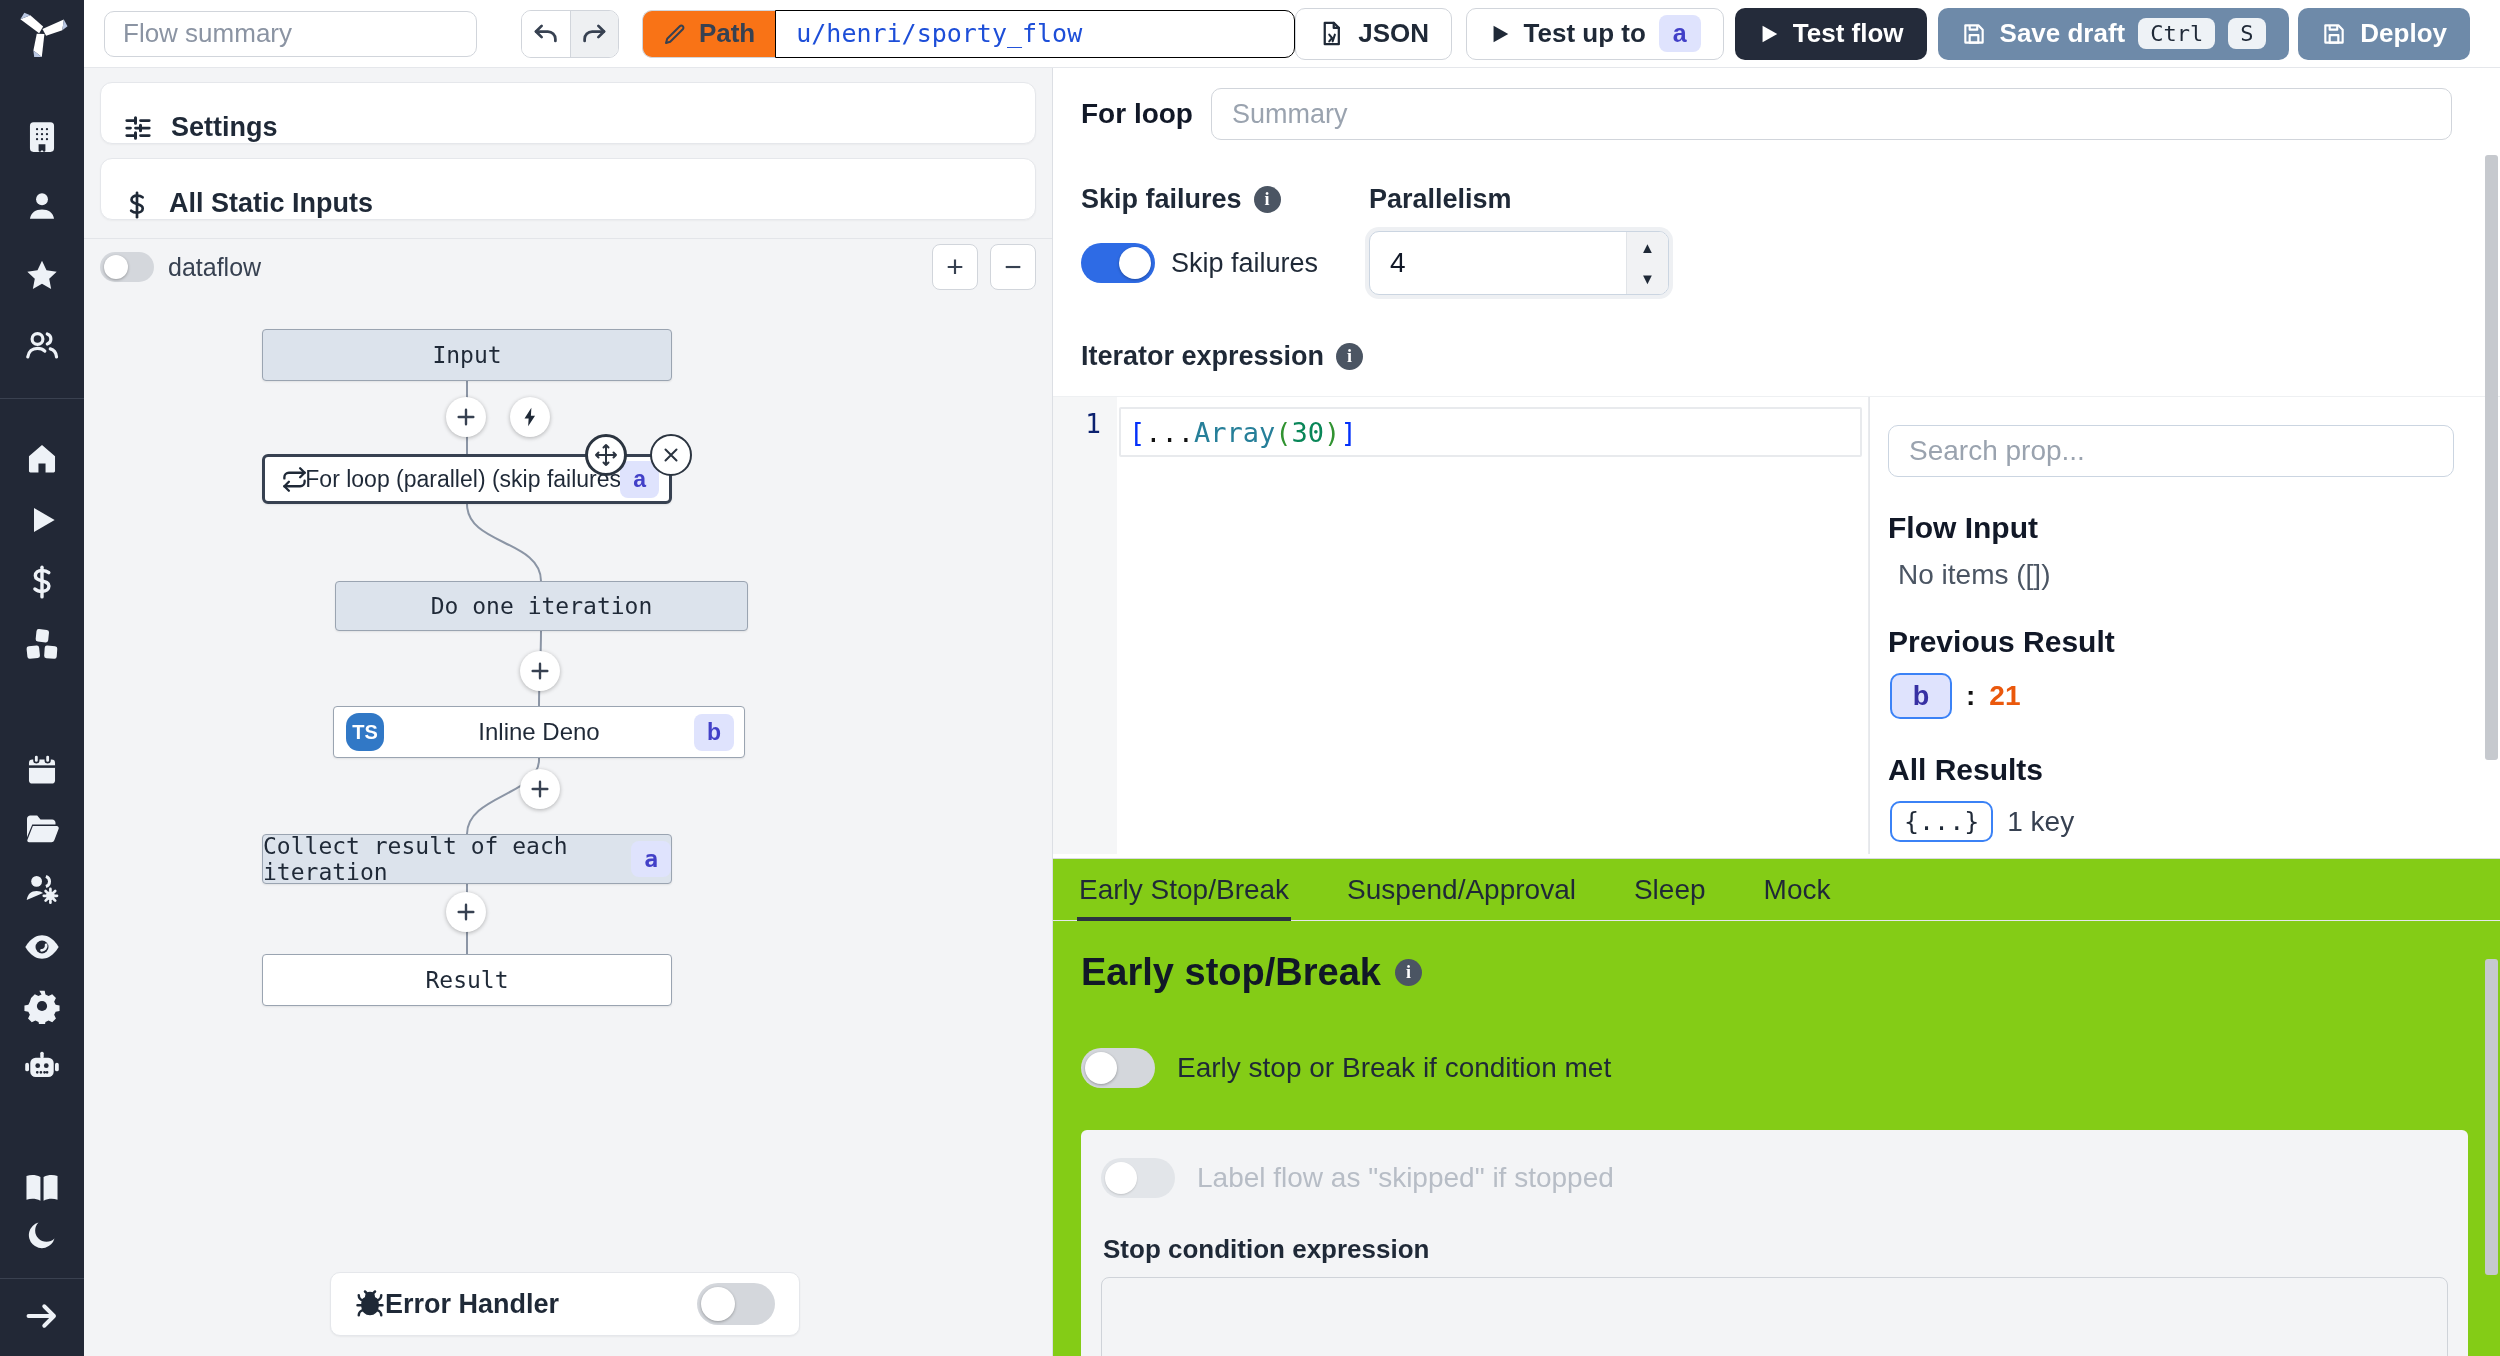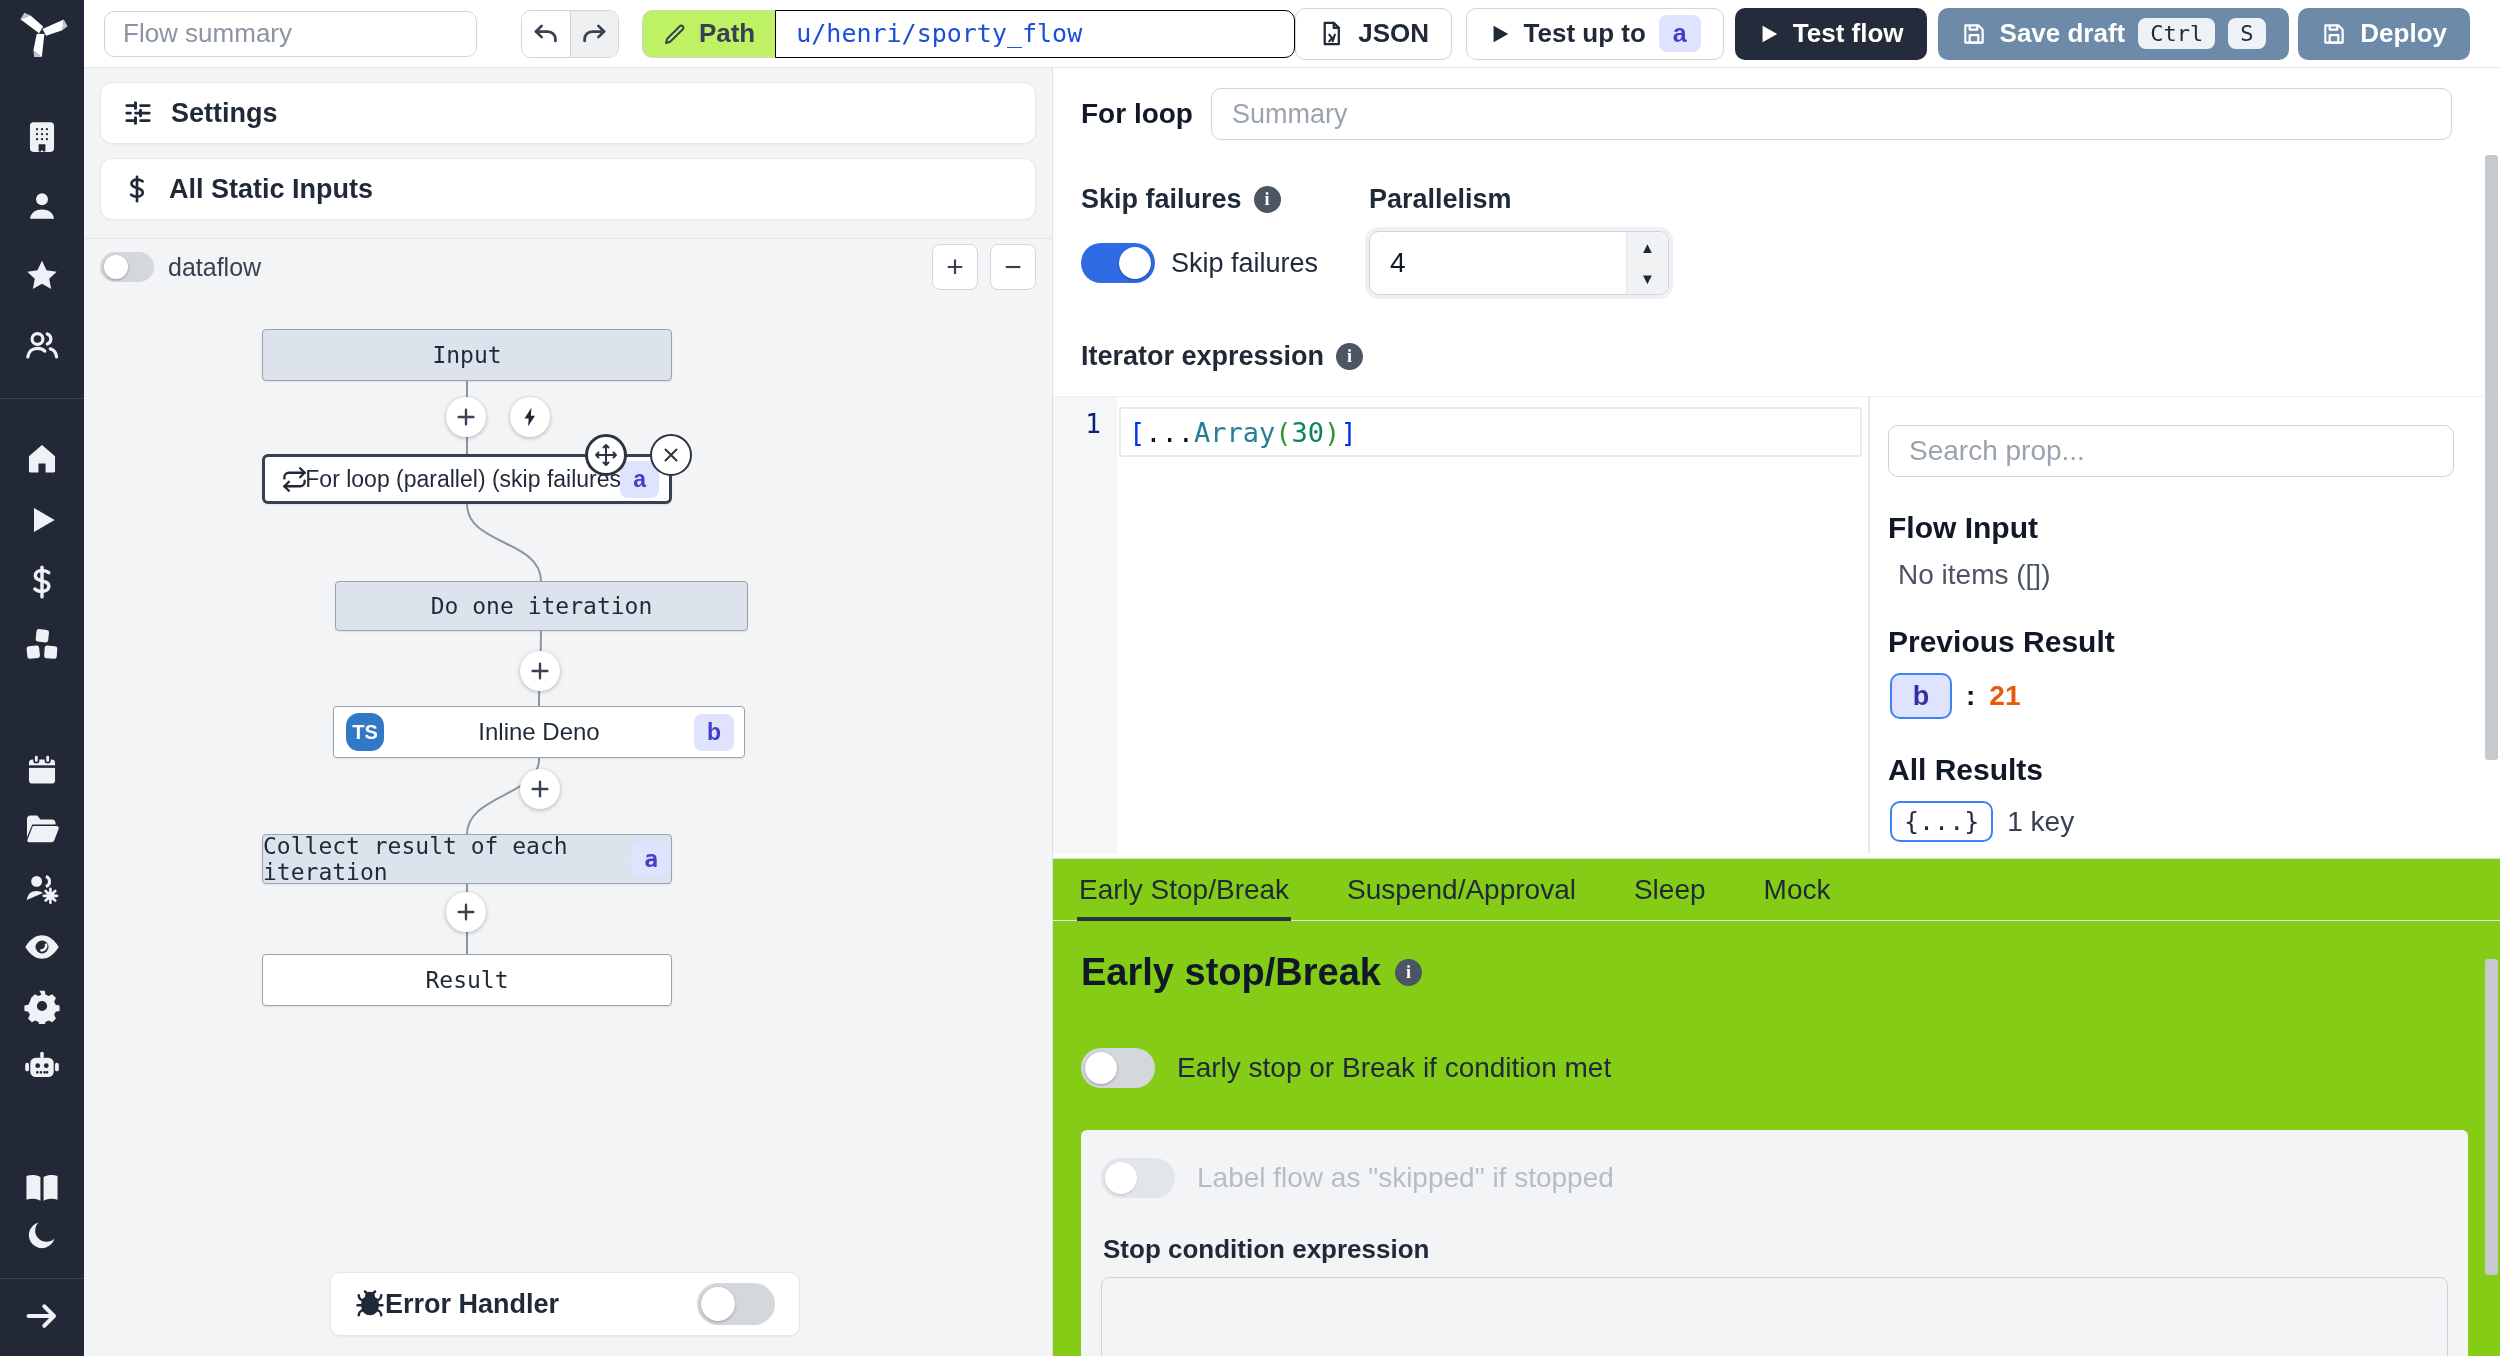--- a/index.html
+++ b/index.html
@@ -20,34 +20,34 @@
   .side-slot svg{display:block}
 
   
   .topbar{position:absolute;left:84px;top:0;right:0;height:68px;background:#fff;border-bottom:1px solid var(--line);display:flex;align-items:center;padding:0 30px 0 20px;z-index:20}
   .flow-summary{width:490px;height:46px;border:1px solid #d1d5db;border-radius:10px;padding:0 18px;font-size:26px;color:var(--ink);font-family:"Liberation Sans",sans-serif}
   .flow-summary::placeholder{color:#8b94a3}
   .seg{display:flex;margin-left:44px;border:1px solid #d1d5db;border-radius:10px;overflow:hidden;height:48px}
   .seg button{width:78px;border:none;background:#fff;display:flex;align-items:center;justify-content:center;cursor:pointer}
   .seg button+button{border-left:1px solid #d1d5db;background:#eef0f2}
   .path-group{display:flex;height:48px;margin-left:0px}
-  .path-chip{display:flex;align-items:center;gap:12px;background:#bef264;border:1px solid #d1d5db;border-right:none;border-radius:10px 0 0 10px;padding:0 20px;font-size:26px;font-weight:700;color:#374151}
+  .path-chip{display:flex;align-items:center;gap:12px;background:#f97316;border:1px solid #d1d5db;border-right:none;border-radius:10px 0 0 10px;padding:0 20px;font-size:26px;font-weight:700;color:#374151}
   .path-input{width:520px;border:1px solid #000000;border-radius:0 10px 10px 0;font-size:25px;color:#1d4ed8;padding:0 20px;display:flex;align-items:center}
   .tb-spacer{flex:1}
   .btn{display:flex;align-items:center;gap:13px;height:52px;border-radius:10px;padding:0 22px;font-size:26px;font-weight:700;cursor:pointer;border:1px solid transparent;white-space:nowrap}
   .btn.ghost{background:#fff;border-color:#d1d5db;color:var(--ink)}
   .btn.dark{background:var(--navy);color:#fff}
   .btn.steel{background:var(--steel);color:#fff}
   .chip-a{background:var(--badge-bg);color:var(--badge-text);border-radius:8px;padding:4px 14px;font-size:25px;font-weight:700}
   .kbd{background:#eef2f6;color:#1f2937;border-radius:8px;padding:3px 12px;font-size:22px;font-weight:400;font-family:"DejaVu Sans Mono",monospace}
   .gap22{width:22px}.gap18{width:18px}.gap16{width:16px}
 
   
   .flow-panel{position:absolute;left:84px;top:68px;width:969px;height:1288px;background:var(--panel-gray);border-right:1px solid #dcdfe4;display:flex;flex-direction:column}
-  .card{margin:14px 16px 0;height:62px;background:#fff;border:1px solid var(--line);border-radius:12px;display:flex;align-items:center;gap:18px;padding:0 22px;font-size:27px;font-weight:700;color:var(--ink);cursor:pointer;box-shadow:0 1px 2px rgba(0,0,0,.04)}
+  .card{margin:14px 16px 0;height:62px;background:#fff;border:1px solid var(--line);border-radius:12px;display:flex;align-items:flex-end;gap:18px;padding:0 22px;font-size:27px;font-weight:700;color:var(--ink);cursor:pointer;box-shadow:0 1px 2px rgba(0,0,0,.04)}
   .hdiv{margin-top:18px;border-top:1px solid #e3e5e9}
   .dataflow-row{height:56px;display:flex;align-items:center;padding:0 16px}
   .dataflow-row .lbl{font-size:25px;color:#374151;margin-left:14px}
   .zoom-btn{width:46px;height:46px;background:#fff;border:1px solid #d1d5db;border-radius:8px;font-size:30px;color:#374151;display:flex;align-items:center;justify-content:center;cursor:pointer}
   .graph{position:relative;flex:1}
   .graph svg.wires{position:absolute;inset:0}
   .node{position:absolute;display:flex;align-items:center;justify-content:center;background:#fff;border:1px solid var(--node-border);border-radius:4px;font-size:23px;color:var(--ink);box-shadow:0 1px 2px rgba(0,0,0,.08);cursor:pointer}
   .node.virt{background:var(--node-fill);font-family:"DejaVu Sans Mono","Liberation Mono",monospace}
   .node.sans{font-family:"Liberation Sans",sans-serif;font-size:24px}
   .node.selected{border:3px solid #374151;border-radius:6px}

